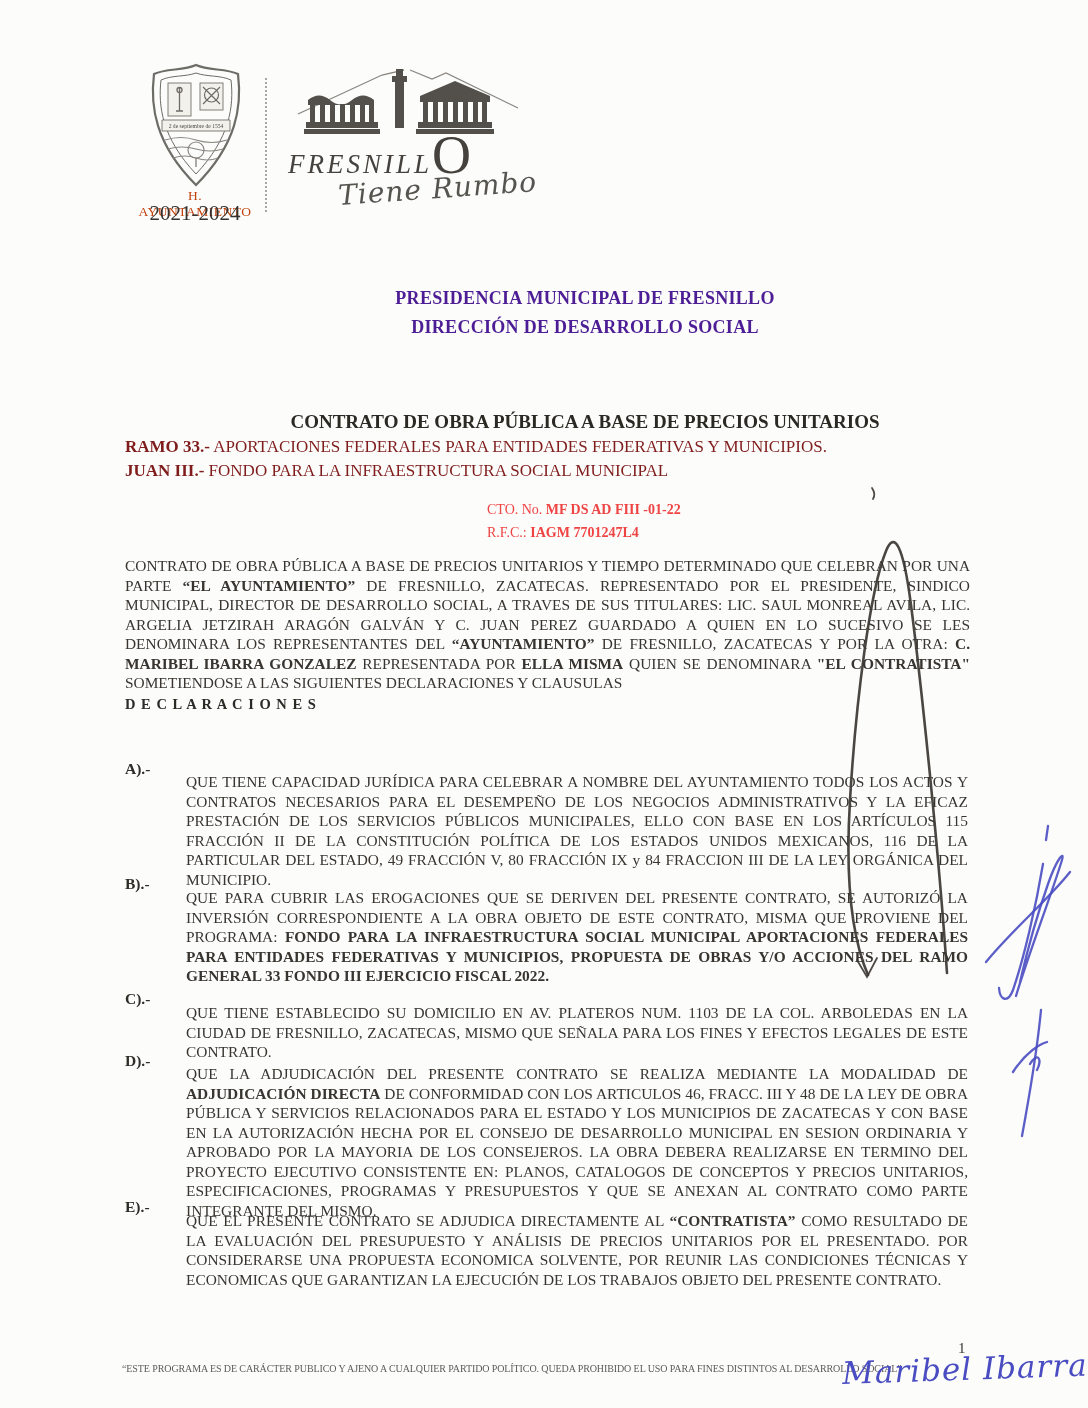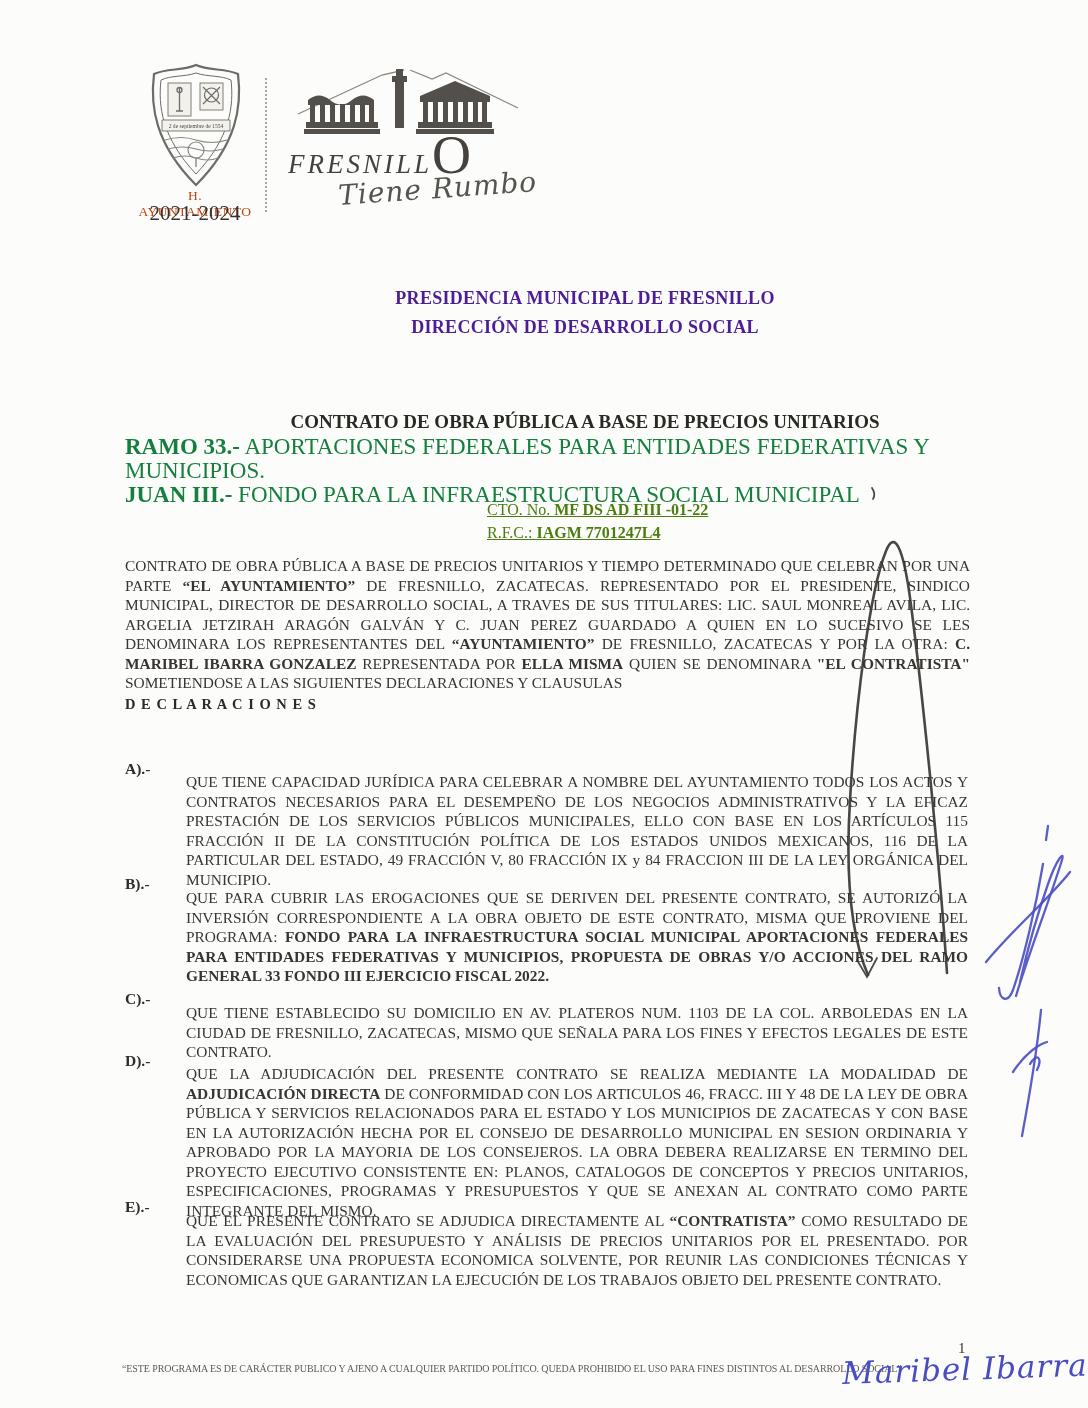--- a/index.html
+++ b/index.html
@@ -19,22 +19,22 @@
   .wordmark{left:288px;top:124px;width:250px;white-space:nowrap;color:#45423e;}
   .wordmark .wm-main{font-size:27px;letter-spacing:3px;font-weight:500;font-style:italic;}
   .wordmark .wm-big-o{font-size:54px;letter-spacing:0;}
   .tagline{left:338px;top:172px;font-size:28px;font-style:italic;color:#56544f;
     font-family:"DejaVu Serif", serif;transform:rotate(-4deg);letter-spacing:1px;}
   
   .title-block{left:165px;top:284px;width:840px;text-align:center;font-weight:bold;
     font-size:18px;line-height:29px;color:#4c1d95;letter-spacing:.3px;}
   .subtitle{left:165px;top:366px;width:840px;text-align:center;font-weight:bold;font-size:19px;color:#2b2923;margin-top:45px;}
   
-  .program{left:125px;top:435px;width:847px;font-size:23px;line-height:24px;color:#15803d;}
-  .refs{left:487px;top:498px;font-size:16px;line-height:23px;color:#4d7c0f;text-decoration:underline;}
+  .program{left:125px;top:435px;width:847px;font-size:17px;line-height:24px;color:#7f1d1d;}
+  .refs{left:487px;top:498px;font-size:14px;line-height:23px;color:#ef4444;}
   
   .intro{left:125px;top:556px;width:845px;font-size:15.4px;line-height:19.5px;text-align:justify;color:#383530;}
   .decl-heading{left:125px;top:696px;width:845px;text-align:left;font-weight:bold;font-size:14.5px;letter-spacing:1px;color:#2c2a25;}
   .primera{left:125px;top:726px;font-weight:bold;font-size:16px;color:#2c2a25;}
   .sec-label{left:125px;font-weight:bold;font-size:15.5px;color:#2f2d28;}
   .sec-text{left:186px;width:782px;font-size:15.4px;line-height:19.5px;text-align:justify;color:#383530;}
   
   .footer-disclaimer{left:122px;top:1363px;width:730px;font-size:10px;color:#5d5b57;letter-spacing:-0.1px;white-space:nowrap;}
   .page-number{left:958px;top:1340px;font-size:15px;color:#3a3834;}
   .signature{left:842px;top:1350px;font-size:31px;font-style:italic;color:#4a4cc2;

